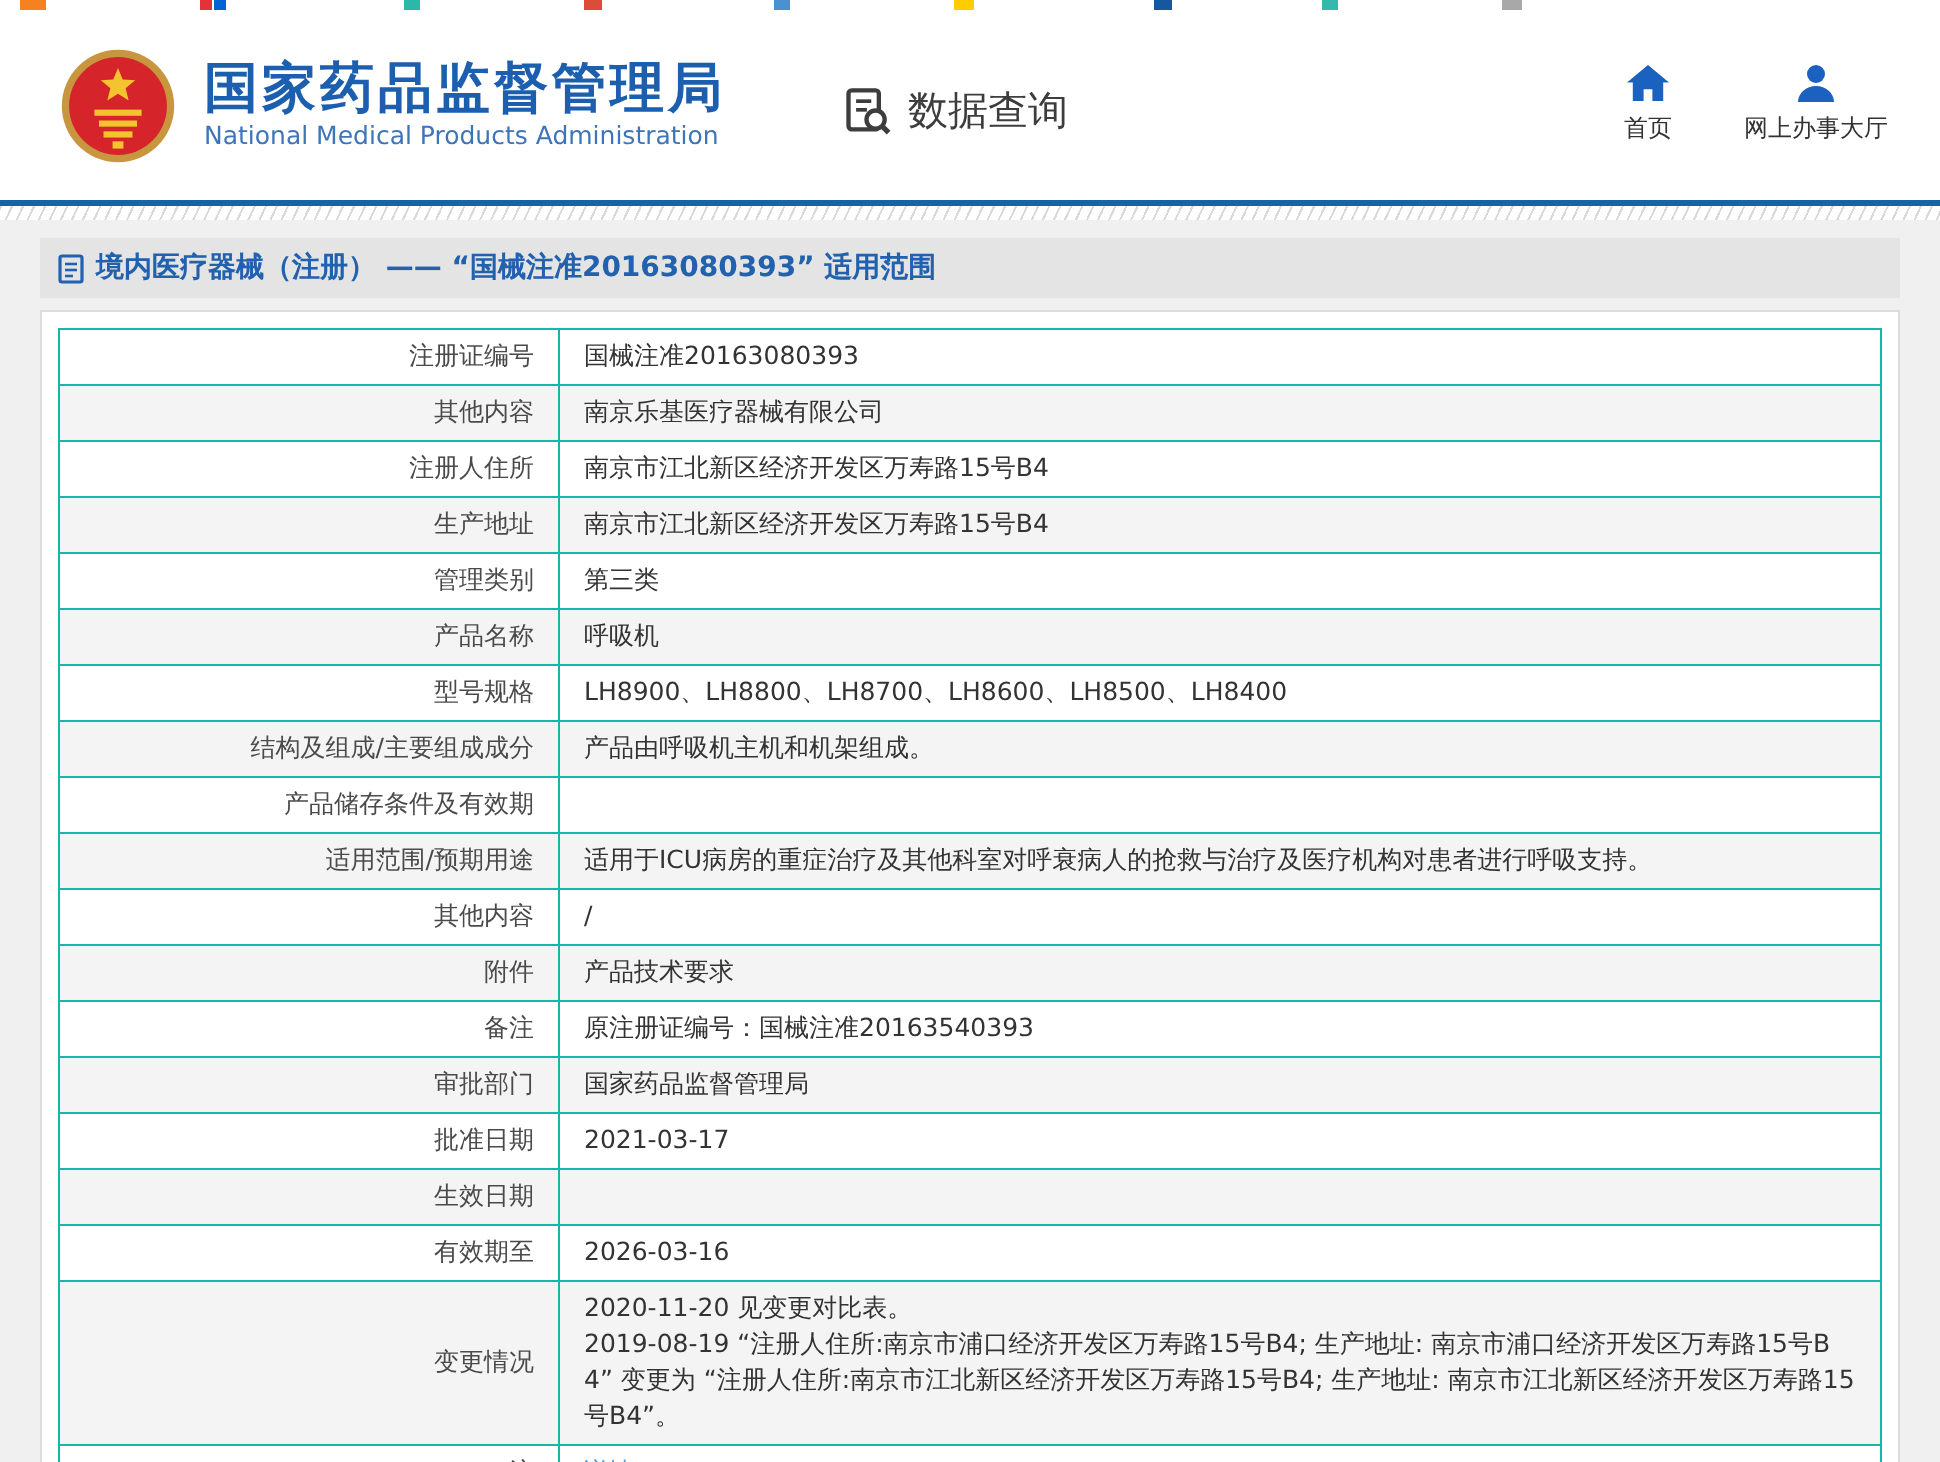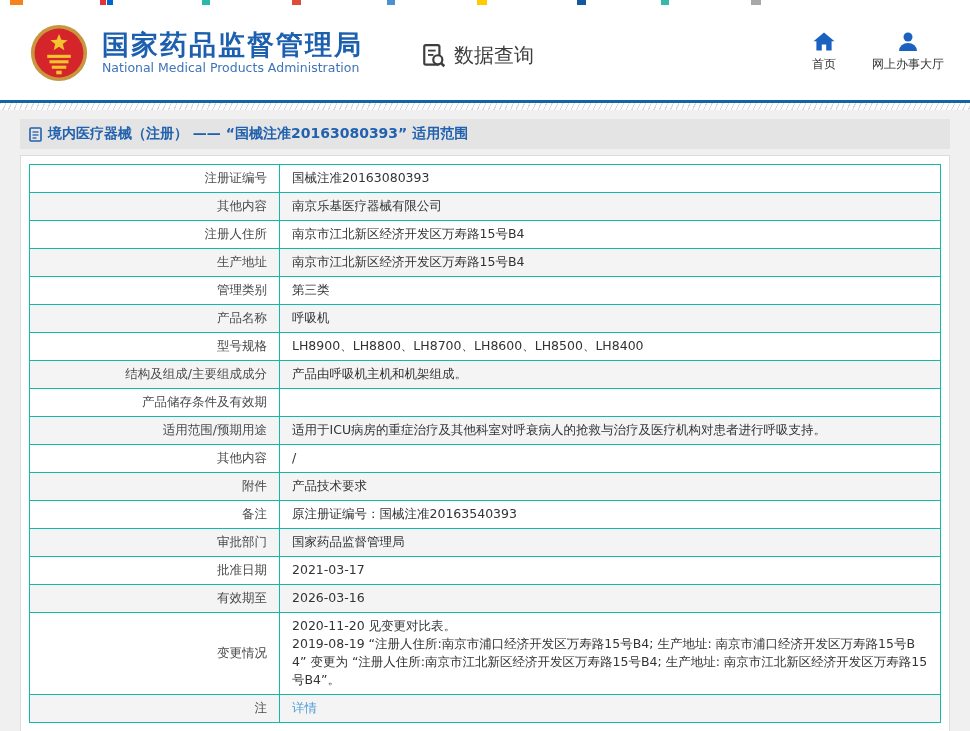--- a/index.html
+++ b/index.html
@@ -172,20 +172,24 @@
           </tr>
           <tr>
             <th>审批部门</th>
             <td>国家药品监督管理局</td>
           </tr>
           <tr>
             <th>批准日期</th>
             <td>2021-03-17</td>
           </tr>
           <tr>
+            <th>生效日期</th>
+            <td></td>
+          </tr>
+          <tr>
             <th>有效期至</th>
             <td>2026-03-16</td>
           </tr>
           <tr>
             <th>变更情况</th>
             <td>2020-11-20 见变更对比表。
 2019-08-19 “注册人住所:南京市浦口经济开发区万寿路15号B4; 生产地址: 南京市浦口经济开发区万寿路15号B4” 变更为 “注册人住所:南京市江北新区经济开发区万寿路15号B4; 生产地址: 南京市江北新区经济开发区万寿路15号B4”。</td>
           </tr>
           <tr>
             <th>注</th>

